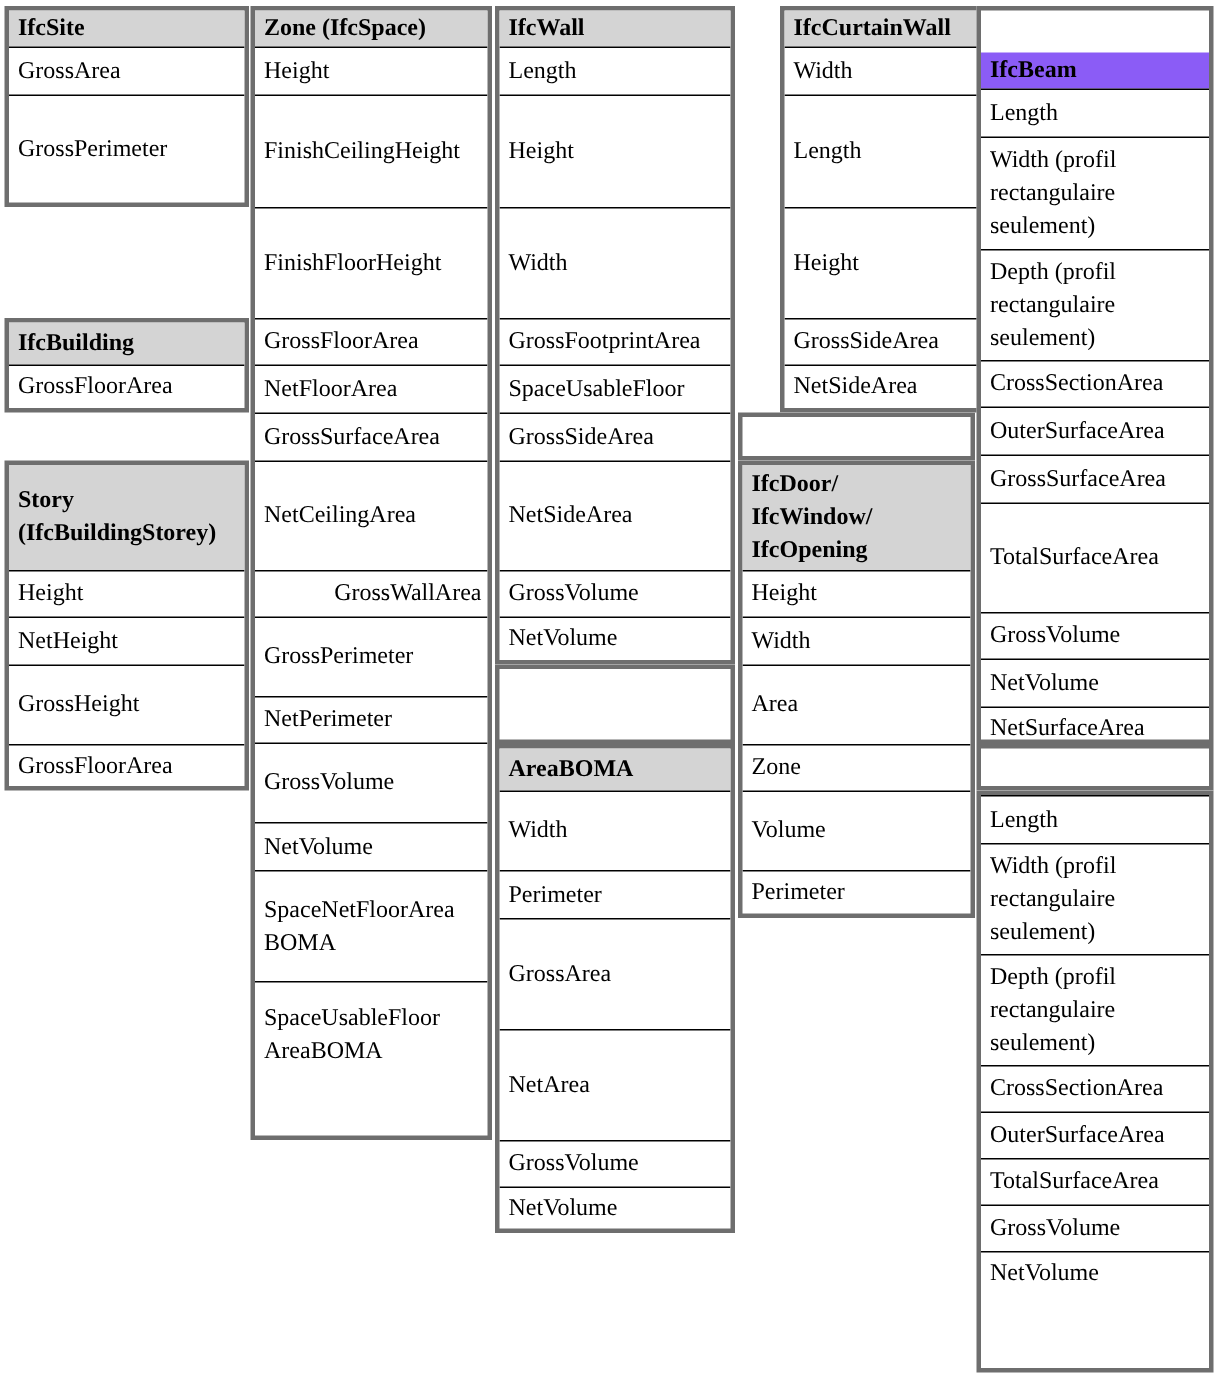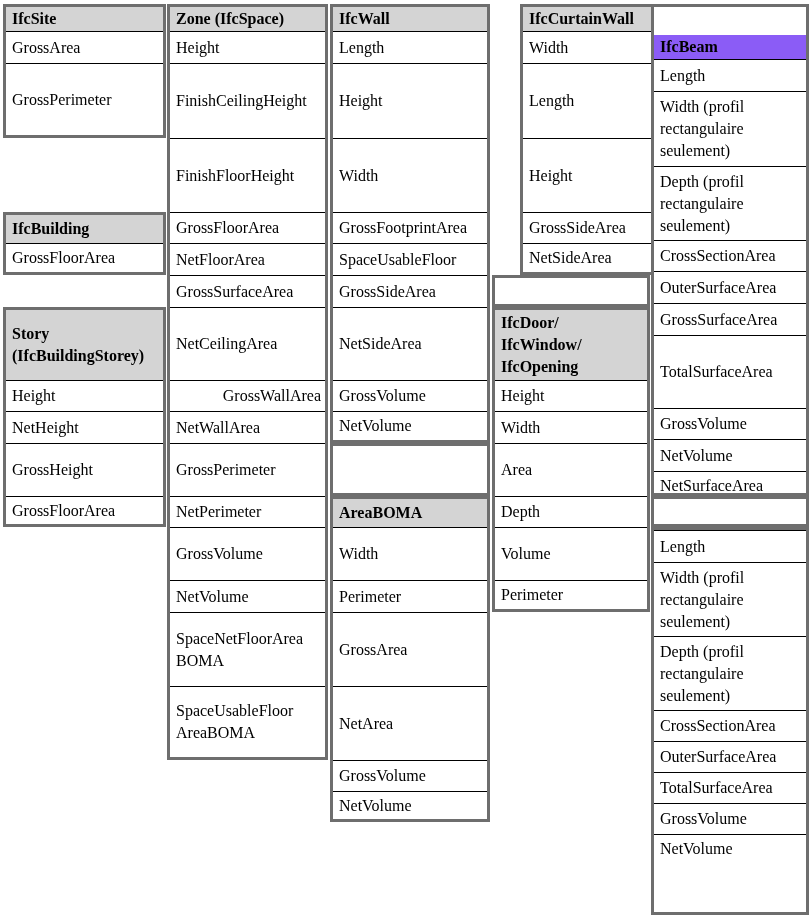--- a/index.html
+++ b/index.html
@@ -48,21 +48,20 @@
     <div class="block" style="left: 167px; top: 4px; width: 161px; height: 756px; border-color: rgb(110, 110, 110);">
       <div class="trow thead" style="height: 24px; background: rgb(212, 212, 212);"><span>Zone (IfcSpace)</span></div>
       <div class="trow sep" style="height: 32px; border-top-color: rgb(0, 0, 0);"><span>Height</span></div>
       <div class="trow sep" style="height: 75px; border-top-color: rgb(0, 0, 0);"><span>FinishCeilingHeight</span></div>
       <div class="trow sep" style="height: 74px; border-top-color: rgb(0, 0, 0);"><span>FinishFloorHeight</span></div>
       <div class="trow sep" style="height: 31px; border-top-color: rgb(0, 0, 0);"><span>GrossFloorArea</span></div>
       <div class="trow sep" style="height: 32px; border-top-color: rgb(0, 0, 0);"><span>NetFloorArea</span></div>
       <div class="trow sep" style="height: 32px; border-top-color: rgb(0, 0, 0);"><span>GrossSurfaceArea</span></div>
       <div class="trow sep" style="height: 73px; border-top-color: rgb(0, 0, 0);"><span>NetCeilingArea</span></div>
       <div class="trow sep" style="height: 31px; border-top-color: rgb(0, 0, 0); justify-content: flex-end;"><span>GrossWallArea</span></div>
-      <div class="trow sep" style="height: 32px; border-top-color: rgb(0, 0, 0);"><span>NetWallArea</span></div>
       <div class="trow sep" style="height: 53px; border-top-color: rgb(0, 0, 0);"><span>GrossPerimeter</span></div>
       <div class="trow sep" style="height: 31px; border-top-color: rgb(0, 0, 0); text-align: center;"><span>NetPerimeter</span></div>
       <div class="trow sep" style="height: 53px; border-top-color: rgb(0, 0, 0);"><span>GrossVolume</span></div>
       <div class="trow sep" style="height: 32px; border-top-color: rgb(0, 0, 0);"><span>NetVolume</span></div>
       <div class="trow sep" style="height: 74px; border-top-color: rgb(0, 0, 0);"><span>SpaceNetFloorArea
 BOMA</span></div>
       <div class="trow sep" style="height: 71px; border-top-color: rgb(0, 0, 0);"><span>SpaceUsableFloor
 AreaBOMA</span></div>
     </div>
     <div class="block" style="left: 330px; top: 4px; width: 160px; height: 439px; border-color: rgb(110, 110, 110);">
@@ -100,21 +99,21 @@
     <div class="block" style="left: 492px; top: 275px; width: 158px; height: 32px; border-color: rgb(110, 110, 110);">
       <div class="trow" style="height: 26px;"></div>
     </div>
     <div class="block" style="left: 492px; top: 307px; width: 158px; height: 305px; border-color: rgb(110, 110, 110);">
       <div class="trow thead" style="height: 70px; background: rgb(212, 212, 212);"><span>IfcDoor/
 IfcWindow/
 IfcOpening</span></div>
       <div class="trow sep" style="height: 31px; border-top-color: rgb(0, 0, 0);"><span>Height</span></div>
       <div class="trow sep" style="height: 32px; border-top-color: rgb(0, 0, 0);"><span>Width</span></div>
       <div class="trow sep" style="height: 53px; border-top-color: rgb(0, 0, 0);"><span>Area</span></div>
-      <div class="trow sep" style="height: 31px; border-top-color: rgb(0, 0, 0);"><span>Depth</span></div>
+      <div class="trow sep" style="height: 31px; border-top-color: rgb(0, 0, 0);"><span>Zone</span></div>
       <div class="trow sep" style="height: 53px; border-top-color: rgb(0, 0, 0);"><span>Volume</span></div>
       <div class="trow sep" style="height: 29px; border-top-color: rgb(0, 0, 0);"><span>Perimeter</span></div>
     </div>
     <div class="block" style="left: 651px; top: 4px; width: 158px; height: 492px; border-color: rgb(110, 110, 110);">
       <div class="trow thead" style="height: 24px; background: #8b5cf6; margin-top: 28px;"><span>IfcBeam</span></div>
       <div class="trow sep" style="height: 32px; border-top-color: rgb(0, 0, 0);"><span>Length</span></div>
       <div class="trow sep" style="height: 75px; border-top-color: rgb(0, 0, 0);"><span>Width (profil
 rectangulaire
 seulement)</span></div>
       <div class="trow sep" style="height: 74px; border-top-color: rgb(0, 0, 0);"><span>Depth (profil

